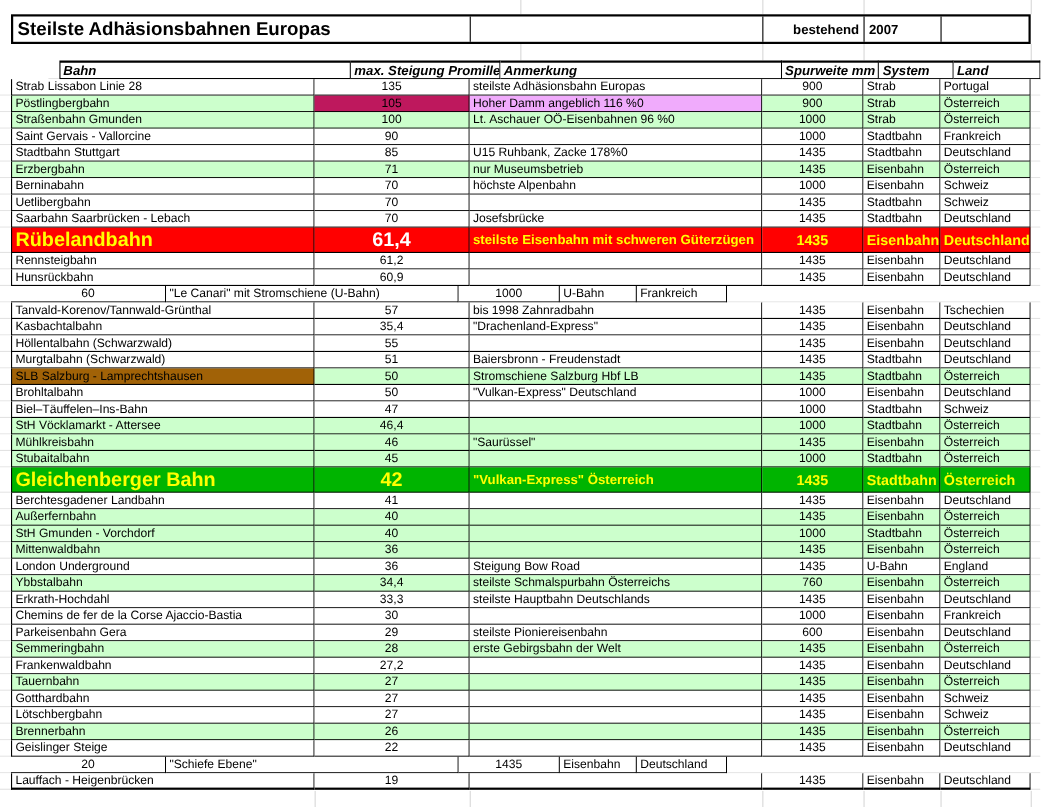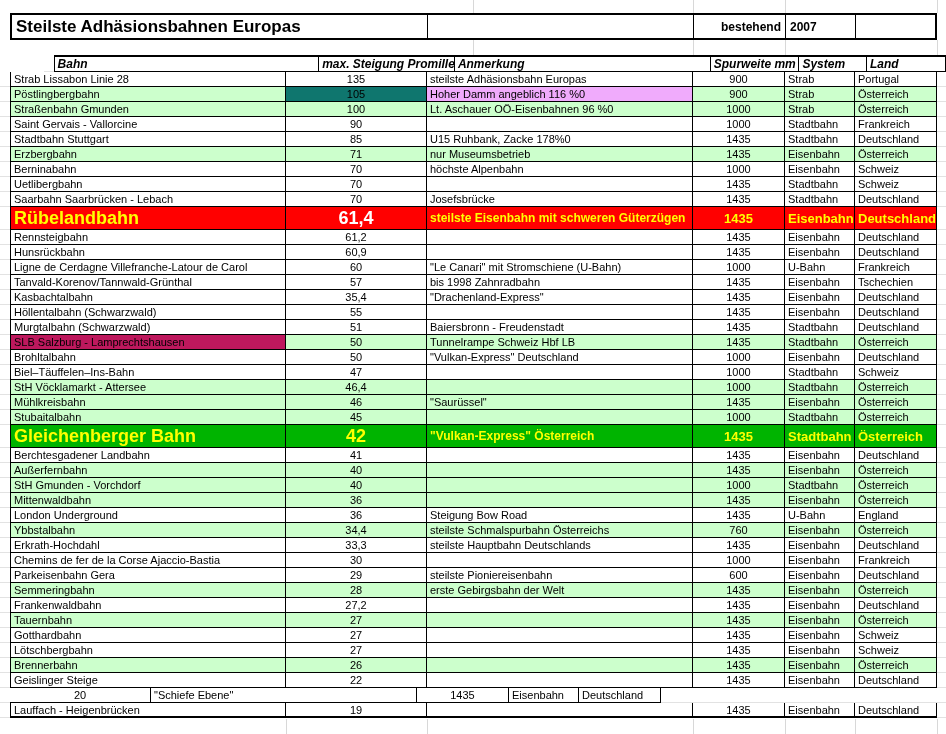--- a/index.html
+++ b/index.html
@@ -101,21 +101,21 @@
           <div class="cell steigung">135</div>
           <div class="cell anm">steilste Adhäsionsbahn Europas</div>
           <div class="cell spur">900</div>
           <div class="cell system">Strab</div>
           <div class="cell land">Portugal</div>
           <div class="m mr"></div>
         </div>
         <div class="row">
           <div class="m ml"></div>
           <div class="cell bahn" style="background: rgb(204, 255, 204);">Pöstlingbergbahn</div>
-          <div class="cell steigung" style="background: #0f766e;">105</div>
+          <div class="cell steigung" style="background: #be185d;">105</div>
           <div class="cell anm" style="background: #f0abfc;">Hoher Damm angeblich 116 %0</div>
           <div class="cell spur" style="background: rgb(204, 255, 204);">900</div>
           <div class="cell system" style="background: rgb(204, 255, 204);">Strab</div>
           <div class="cell land" style="background: rgb(204, 255, 204);">Österreich</div>
           <div class="m mr"></div>
         </div>
         <div class="row">
           <div class="m ml"></div>
           <div class="cell bahn" style="background: rgb(204, 255, 204);">Straßenbahn Gmunden</div>
           <div class="cell steigung" style="background: rgb(204, 255, 204);">100</div>
@@ -210,21 +210,20 @@
           <div class="cell bahn">Hunsrückbahn</div>
           <div class="cell steigung">60,9</div>
           <div class="cell anm"></div>
           <div class="cell spur">1435</div>
           <div class="cell system">Eisenbahn</div>
           <div class="cell land">Deutschland</div>
           <div class="m mr"></div>
         </div>
         <div class="row">
           <div class="m ml"></div>
-          <div class="cell bahn">Ligne de Cerdagne Villefranche-Latour de Carol</div>
           <div class="cell steigung">60</div>
           <div class="cell anm">"Le Canari" mit Stromschiene (U-Bahn)</div>
           <div class="cell spur">1000</div>
           <div class="cell system">U-Bahn</div>
           <div class="cell land">Frankreich</div>
           <div class="m mr"></div>
         </div>
         <div class="row">
           <div class="m ml"></div>
           <div class="cell bahn">Tanvald-Korenov/Tannwald-Grünthal</div>
@@ -260,23 +259,23 @@
           <div class="cell bahn">Murgtalbahn (Schwarzwald)</div>
           <div class="cell steigung">51</div>
           <div class="cell anm">Baiersbronn - Freudenstadt</div>
           <div class="cell spur">1435</div>
           <div class="cell system">Stadtbahn</div>
           <div class="cell land">Deutschland</div>
           <div class="m mr"></div>
         </div>
         <div class="row">
           <div class="m ml"></div>
-          <div class="cell bahn" style="background: #be185d;">SLB Salzburg - Lamprechtshausen</div>
+          <div class="cell bahn" style="background: #a16207;">SLB Salzburg - Lamprechtshausen</div>
           <div class="cell steigung" style="background: rgb(204, 255, 204);">50</div>
-          <div class="cell anm" style="background: rgb(204, 255, 204);">Tunnelrampe Schweiz Hbf LB</div>
+          <div class="cell anm" style="background: rgb(204, 255, 204);">Stromschiene Salzburg Hbf LB</div>
           <div class="cell spur" style="background: rgb(204, 255, 204);">1435</div>
           <div class="cell system" style="background: rgb(204, 255, 204);">Stadtbahn</div>
           <div class="cell land" style="background: rgb(204, 255, 204);">Österreich</div>
           <div class="m mr"></div>
         </div>
         <div class="row">
           <div class="m ml"></div>
           <div class="cell bahn">Brohltalbahn</div>
           <div class="cell steigung">50</div>
           <div class="cell anm">"Vulkan-Express" Deutschland</div>

